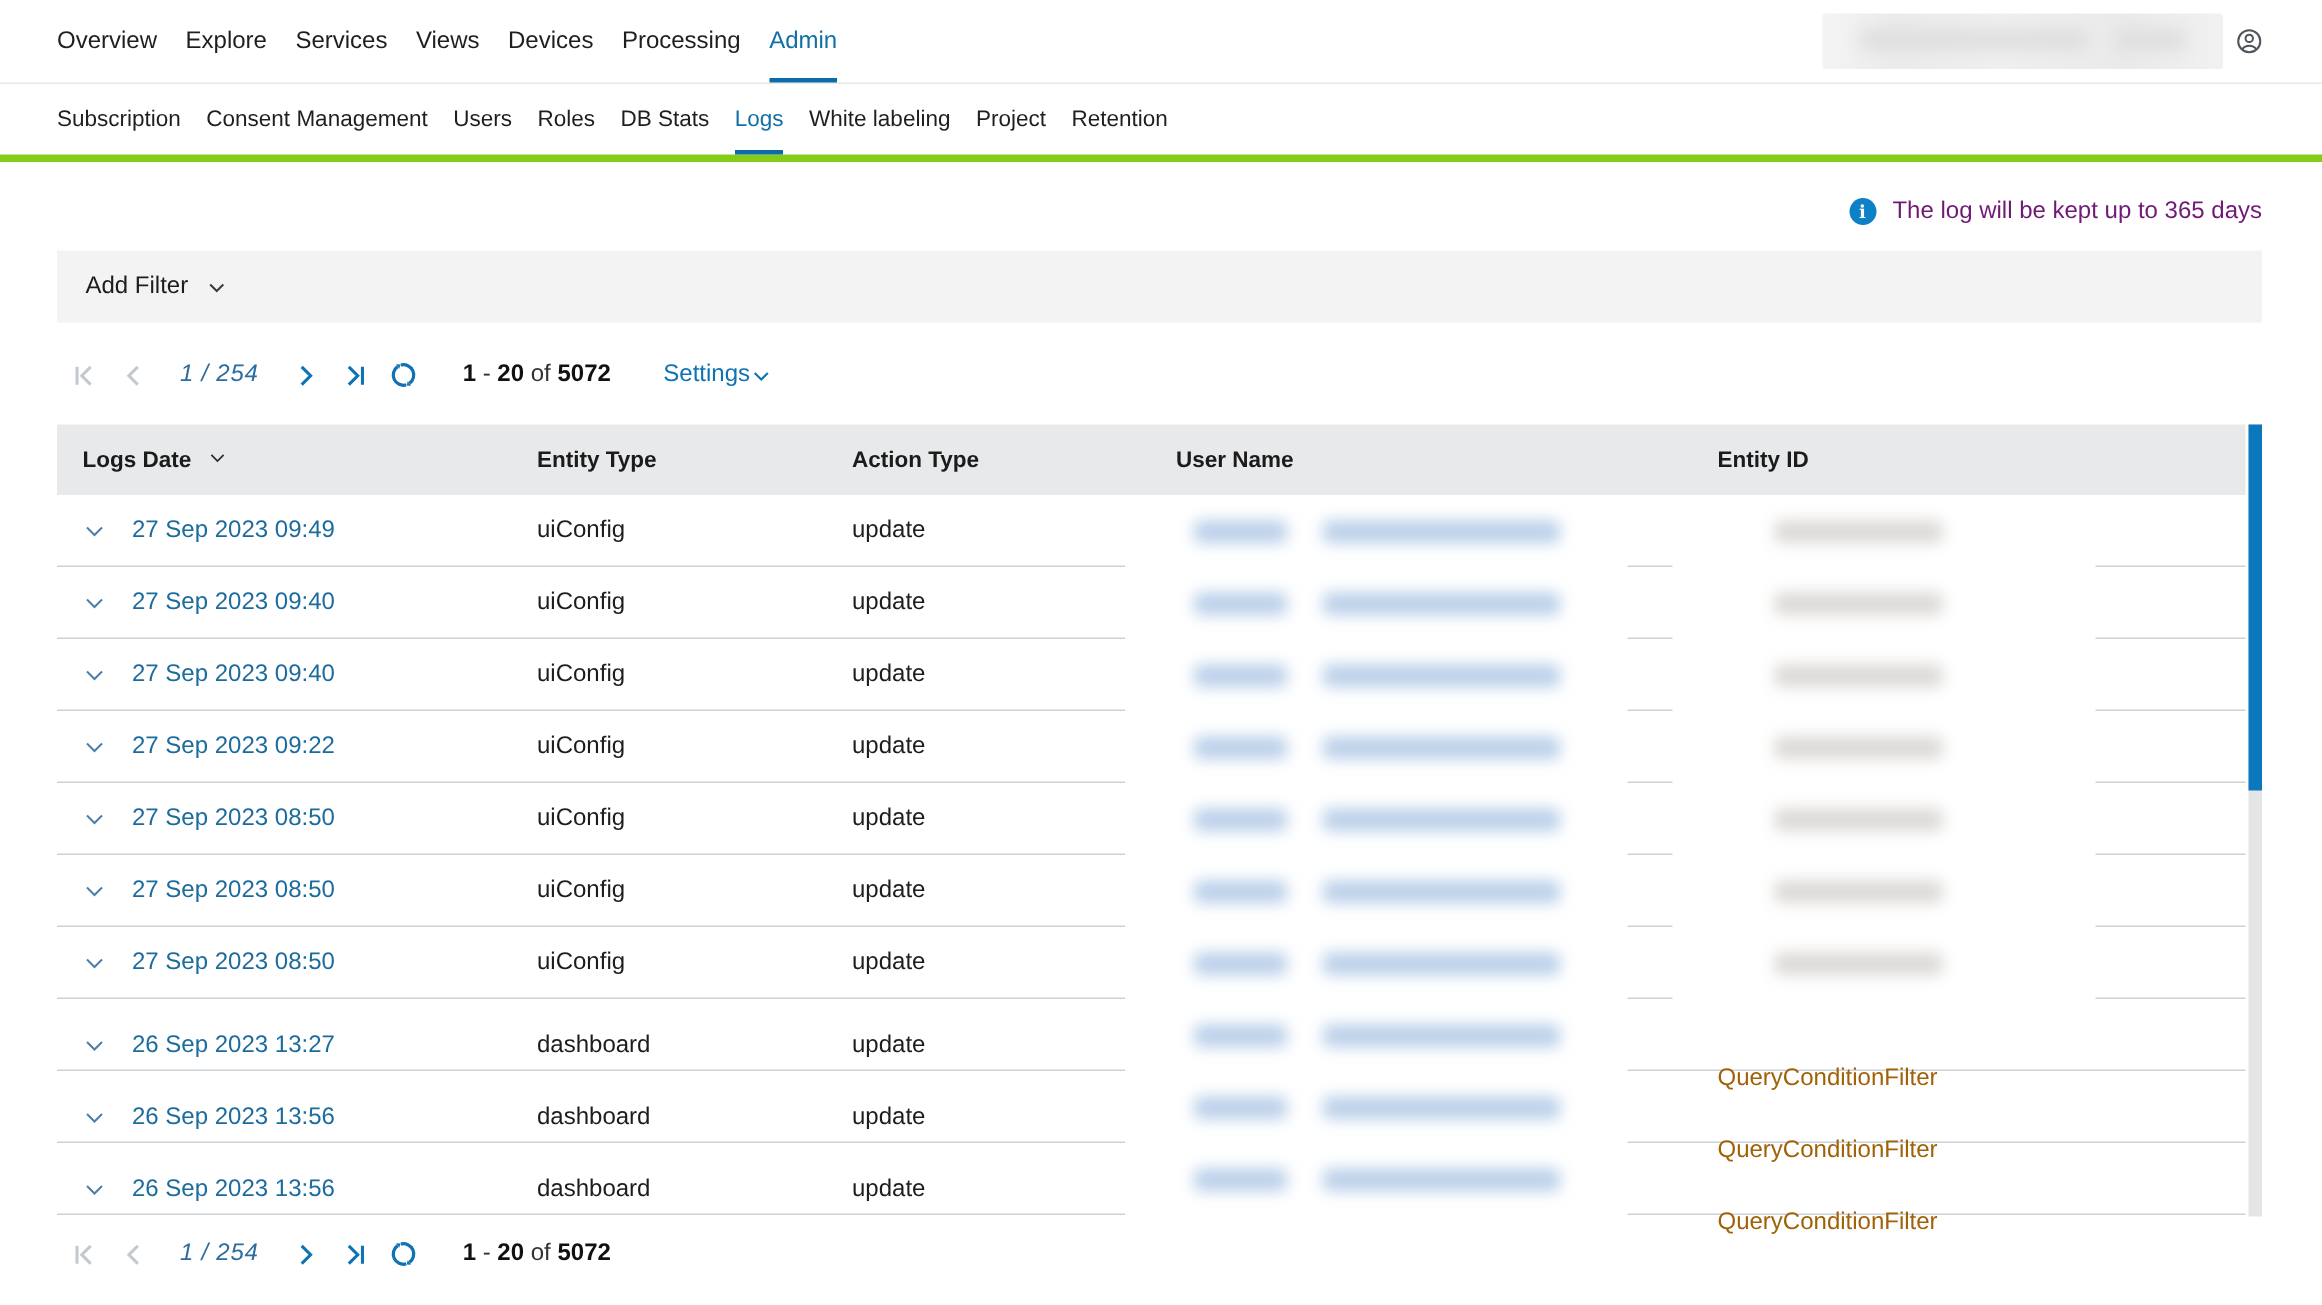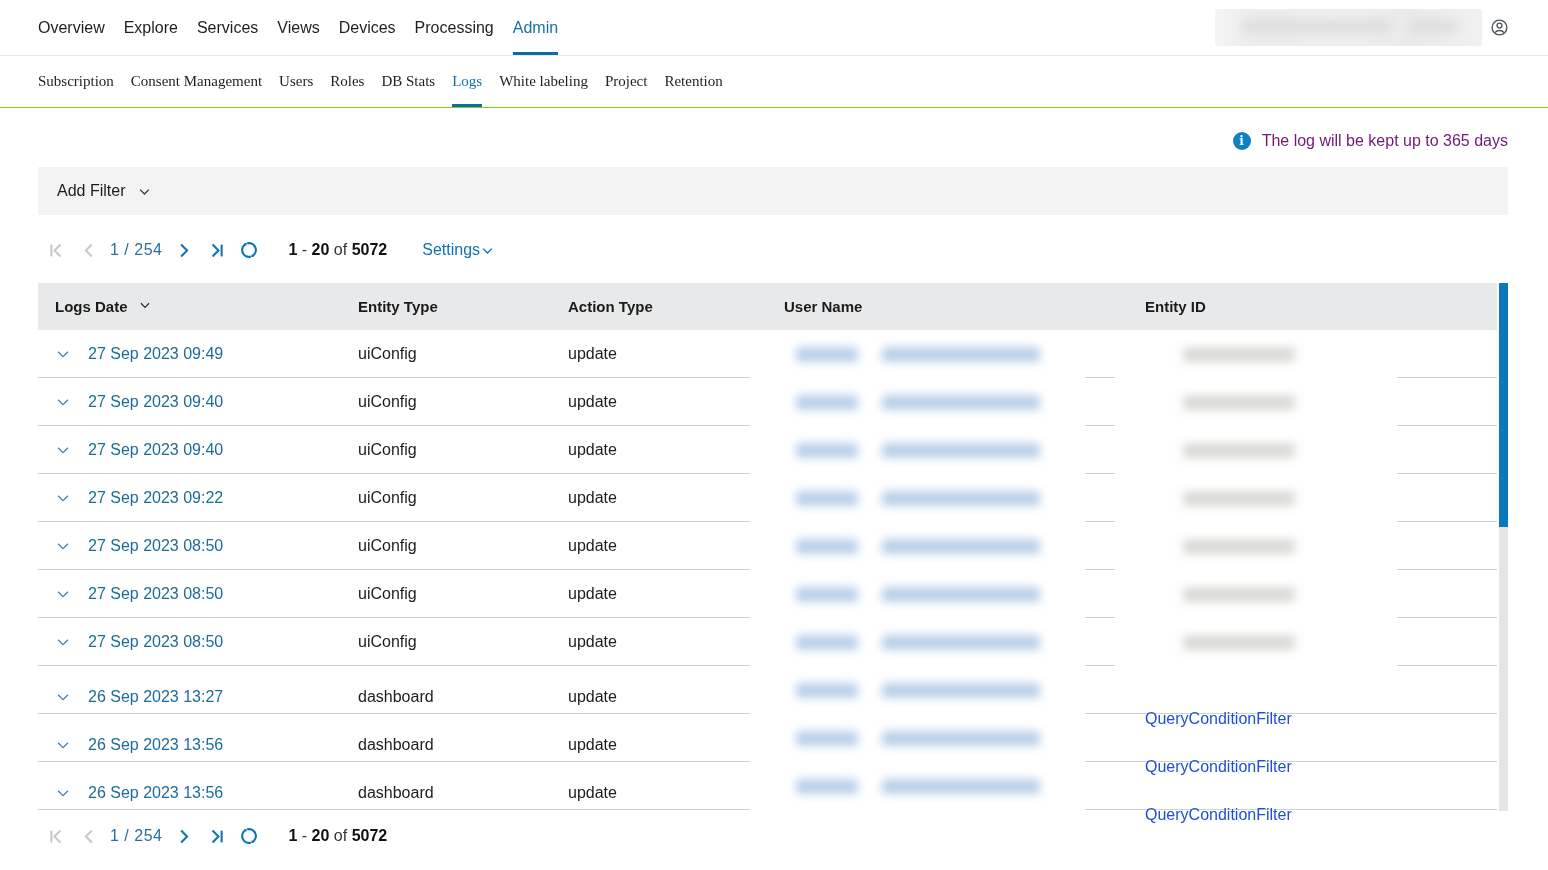--- a/index.html
+++ b/index.html
@@ -19,58 +19,58 @@
   .nav-item.active{color:var(--active-tab);}
   .nav-item.active::after{content:"";position:absolute;left:0;right:0;bottom:0;height:3px;background:var(--underline);}
   .topnav-right{margin-left:auto;display:flex;align-items:center;gap:8px;}
   .redacted-box{width:267px;height:37px;border-radius:2px;background:linear-gradient(90deg,#f4f4f4 0%,#ebebeb 18%,#efefef 45%,#eaeaea 75%,#f1f1f1 100%);position:relative;overflow:hidden;}
   .redacted-box i{position:absolute;top:11px;height:13px;border-radius:4px;background:#dedede;filter:blur(5px);}
   .redacted-box i.a{left:26px;width:150px}
   .redacted-box i.b{left:196px;width:46px}
   .account{display:flex;align-items:center;cursor:pointer;color:#4f555a;}
 
   
-  .subnav{height:52px;border-bottom:1px solid #84cc16;display:flex;align-items:center;gap:17px;padding:0 38px;font-family:Liberation Serif, serif;}
+  .subnav{height:52px;border-bottom:5px solid #84cc16;display:flex;align-items:center;gap:17px;padding:0 38px;}
   .subnav-item{font-size:15px;color:#1f1f1f;height:100%;display:flex;align-items:center;cursor:pointer;position:relative;white-space:nowrap;}
   .subnav-item.active{color:var(--active-tab);}
   .subnav-item.active::after{content:"";position:absolute;left:0;right:0;bottom:0;height:3px;background:var(--underline);}
 
   
   .notice-row{display:flex;justify-content:flex-end;align-items:center;gap:11px;padding:0 40px 0 0;margin-top:20px;height:26px;}
   .info-icon{width:18px;height:18px;border-radius:50%;background:var(--info);color:#fff;display:flex;align-items:center;justify-content:center;font-size:12px;font-weight:bold;font-family:"DejaVu Serif",serif;}
   .notice-text{font-size:16px;color:#701a75;}
 
   
   .filter-bar{margin:13px 40px 0 38px;height:48px;background:var(--filter-bg);display:flex;align-items:center;gap:12px;padding-left:19px;cursor:pointer;}
   .filter-bar .lbl{font-size:16px;color:#1d1d1d;}
 
   
   .pagination{display:flex;align-items:center;margin:16px 0 0 44px;height:38px;gap:9px;font-size:16px;}
   .pagination.bottom{margin-top:9px;height:34px;}
   .pg-icon{display:flex;align-items:center;justify-content:center;width:24px;height:24px;cursor:pointer;color:#0e72b3;}
   .pg-icon.disabled{color:var(--disabled);cursor:default;}
-  .pg-pages{color:#2d6d9f;margin:0 0;cursor:pointer;letter-spacing:.5px;}
+  .pg-pages{color:#2d6d9f;margin:0 10px;cursor:pointer;letter-spacing:.5px;font-style:italic;}
   .pg-range{margin-left:18px;color:#333;}
   .pg-range b{color:var(--bold-text);}
   .pg-settings{margin-left:26px;display:flex;align-items:center;color:#0e72b3;cursor:pointer;}
 
   
   .table-wrap{position:relative;margin:14px 40px 0 38px;width:1470px;}
   .thead{display:grid;grid-template-columns:320px 210px 180px 392px auto;height:47px;background:var(--header-bg);align-items:center;width:1459px;}
   .th{font-size:15px;font-weight:bold;color:#1b1b1b;display:flex;gap:10px;}
   .th.h1{padding-left:17px;}
   .th.h4{padding-left:36px;}
   .th.h5{padding-left:5px;}
   .tbody{width:1459px;}
   .trow{display:grid;grid-template-columns:320px 210px 180px 392px auto;height:48px;align-items:center;border-bottom:1px solid var(--separator);}
   .cell{font-size:16px;color:#1d1d1d;}
   .c1{padding-left:17px;display:flex;align-items:center;gap:17px;}
   .chev{display:flex;align-items:center;color:#4d7ea8;cursor:pointer;}
   .date-link{color:var(--link);cursor:pointer;text-decoration:none;}
-  .c5{padding-left:5px;color:#1d4ed8;margin-top:44px;}
+  .c5{padding-left:5px;color:#a16207;margin-top:44px;}
 
   
   .redact-overlay{position:absolute;background:#fff;}
   .redact-overlay.user{left:712px;top:47px;width:335px;height:481px;}
   .redact-overlay.entity{left:1077px;top:47px;width:282px;height:337px;}
   .rrow{height:48px;display:flex;align-items:center;gap:24px;}
   .redact-overlay.user .rrow{padding-left:46px;}
   .redact-overlay.entity .rrow{padding-left:68px;}
   .blob{height:15px;border-radius:4px;filter:blur(5px);display:inline-block;}
   .blob.b1{width:62px;background:var(--redact-user);}

